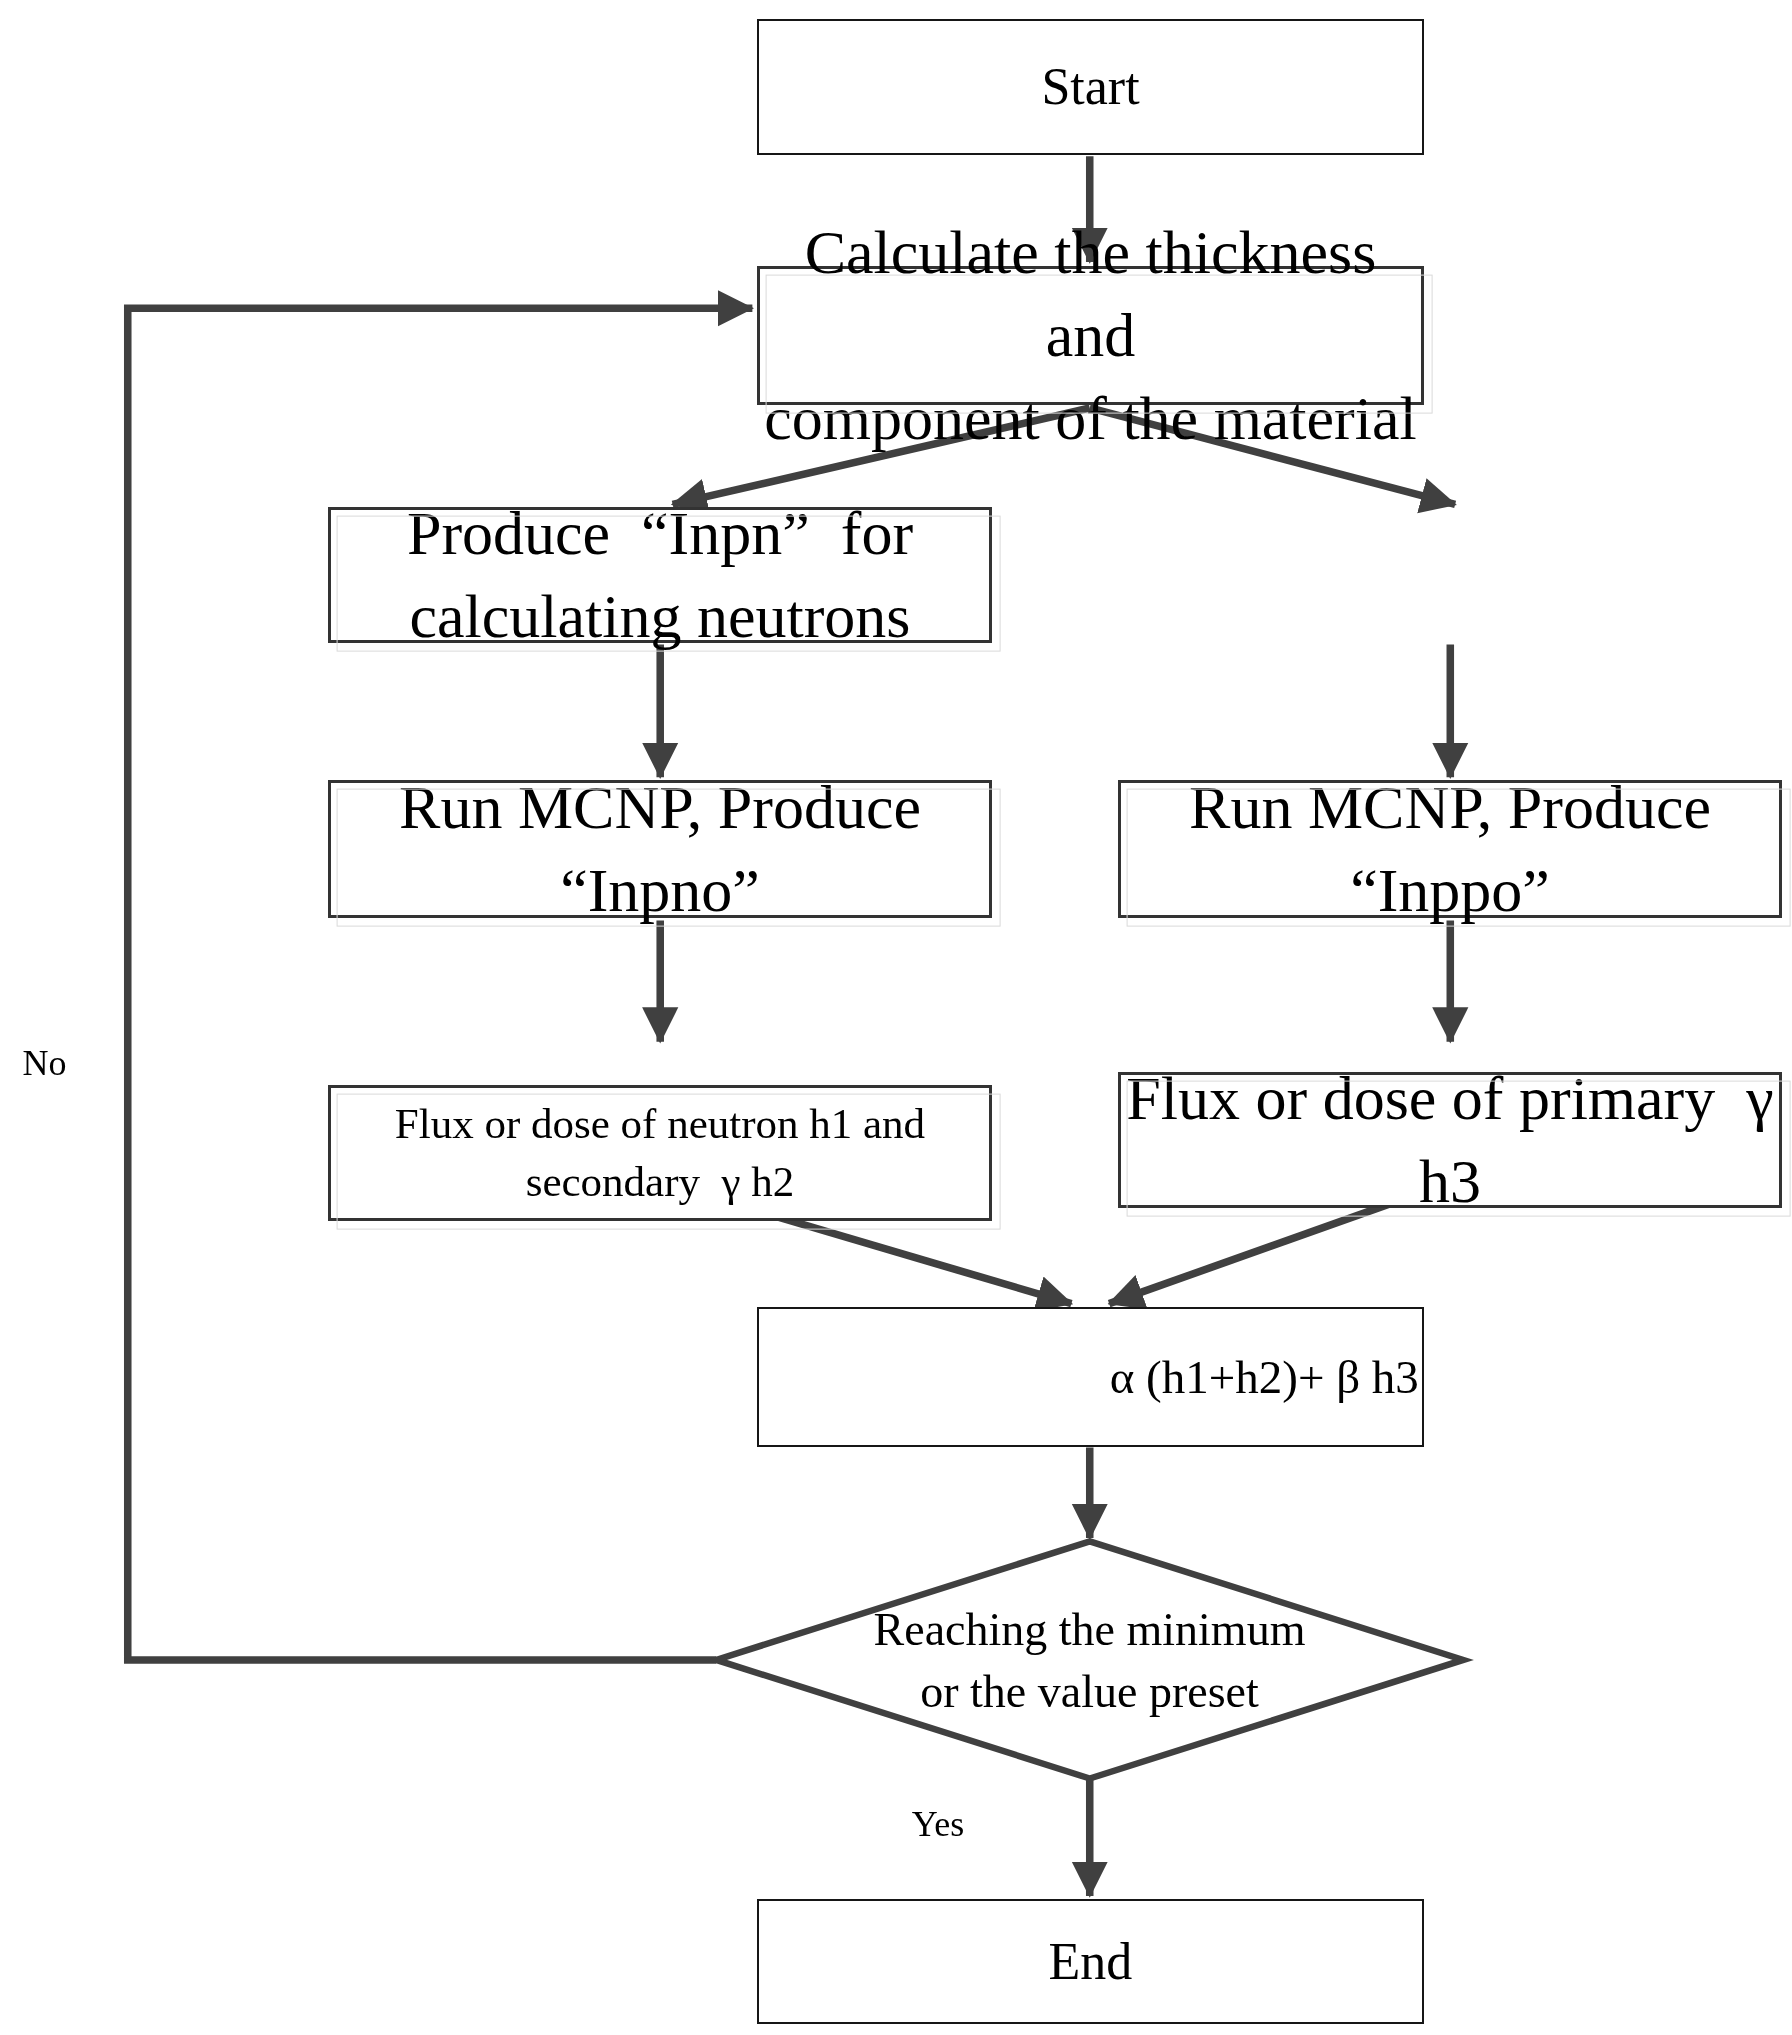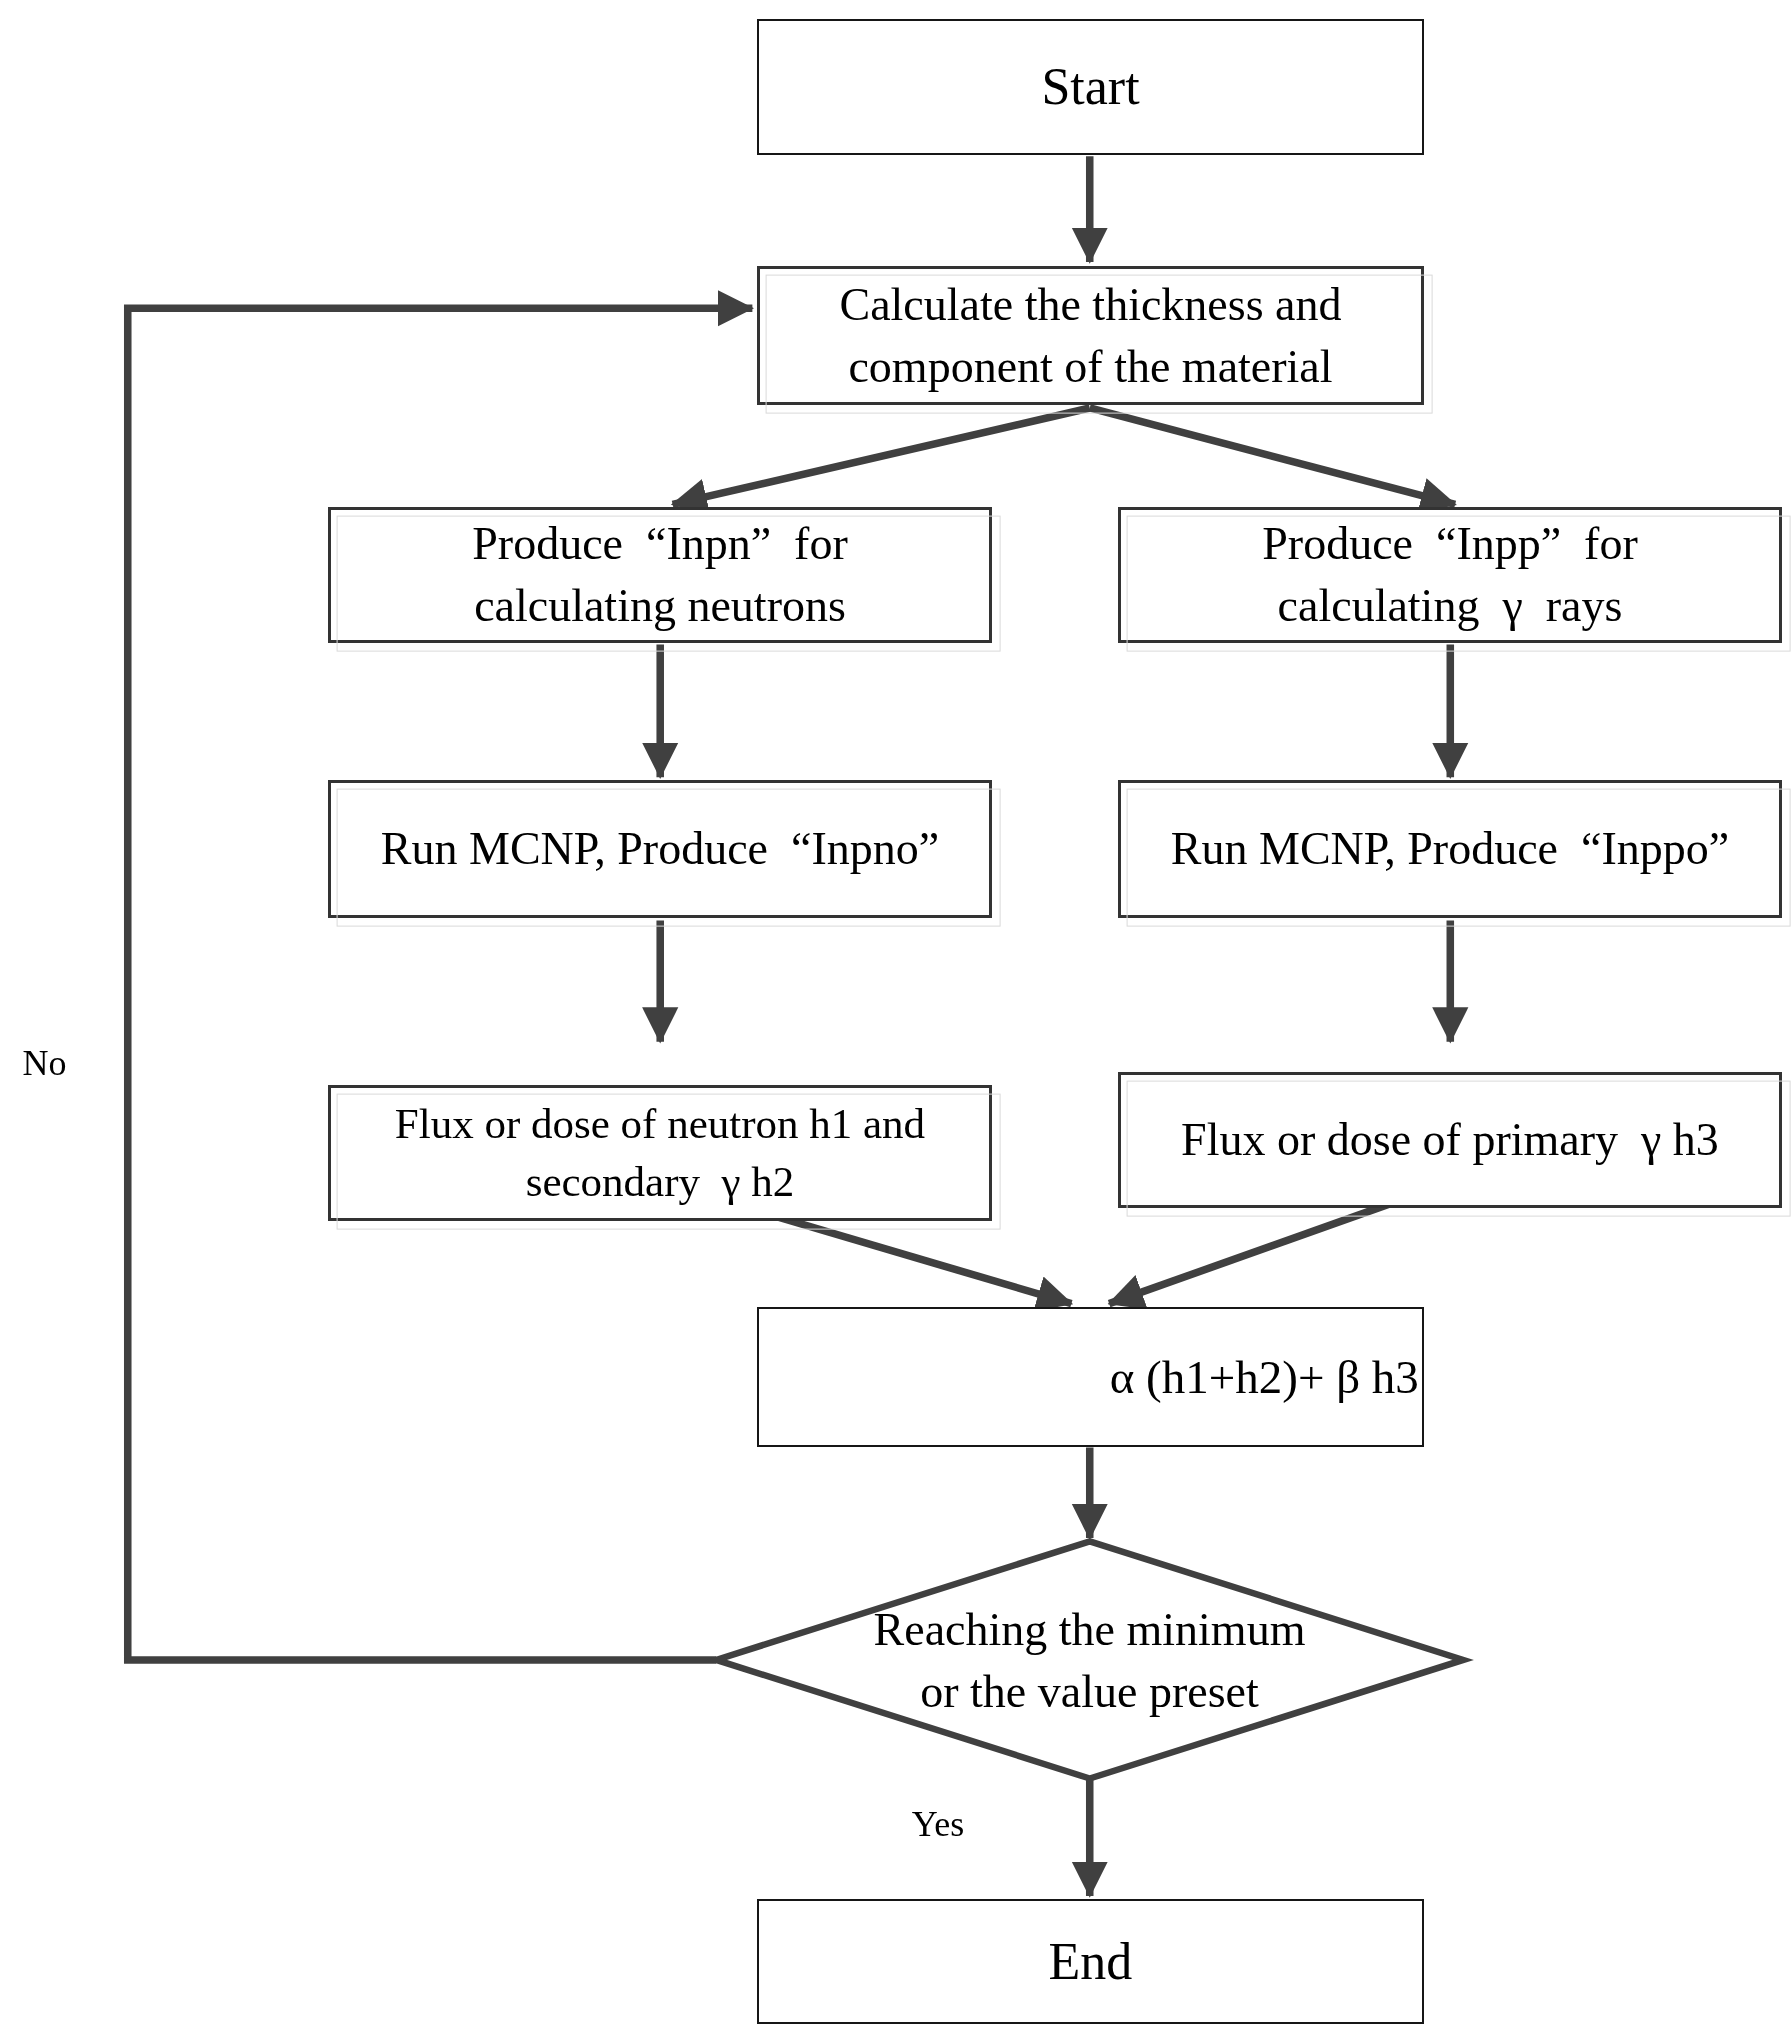--- a/index.html
+++ b/index.html
@@ -21,21 +21,21 @@
   svg.wires{position:absolute;left:0;top:0;width:1792px;height:2035px;}
   svg.wires .edge{stroke:var(--line);stroke-width:14;fill:none;}
   svg.wires marker path{fill:var(--line);}
   svg.wires .diamond-shape{fill:var(--bg);stroke:var(--line);stroke-width:12;}
   .node{
     position:absolute;
     display:flex;align-items:center;justify-content:center;
     text-align:center;
     box-sizing:border-box;
     background:var(--bg);
-    font-size:46px;line-height:1.34;
+    font-size:62px;line-height:1.34;
     white-space:pre-wrap;
     padding:0 3.2px;
   }
   .node.plain{border:2.7px solid var(--border_plain);}
   .node.shadowed{border:3.2px solid var(--border_shadowed);}
   .node.shadowed::after{
     content:"";
     position:absolute;inset:-3.2px;
     transform:translate(8.6px,8.6px);
     border:1.6px solid var(--shadow_light);
@@ -100,24 +100,20 @@
   <div class="node shadowed" style="left:757px;top:266px;width:667px;height:139px;">
     <span>Calculate the thickness and
 component of the material</span>
   </div>
 
   <div class="node shadowed" style="left:328px;top:507px;width:664px;height:136px;">
     <span>Produce  “Inpn”  for
 calculating neutrons</span>
   </div>
 
-  <div class="node shadowed" style="left:1118px;top:507px;width:664px;height:136px;">
-    <span>Produce  “Inpp”  for
-calculating  γ  rays</span>
-  </div>
 
   <div class="node shadowed" style="left:1118px;top:780px;width:664px;height:138px;">
     <span>Run MCNP, Produce  “Inppo”</span>
   </div>
 
   <div class="node shadowed" style="left:328px;top:780px;width:664px;height:138px;">
     <span>Run MCNP, Produce  “Inpno”</span>
   </div>
 
   <div class="node shadowed" style="left:328px;top:1045px;width:664px;height:136px;font-size:43px;margin-top:40px;">

